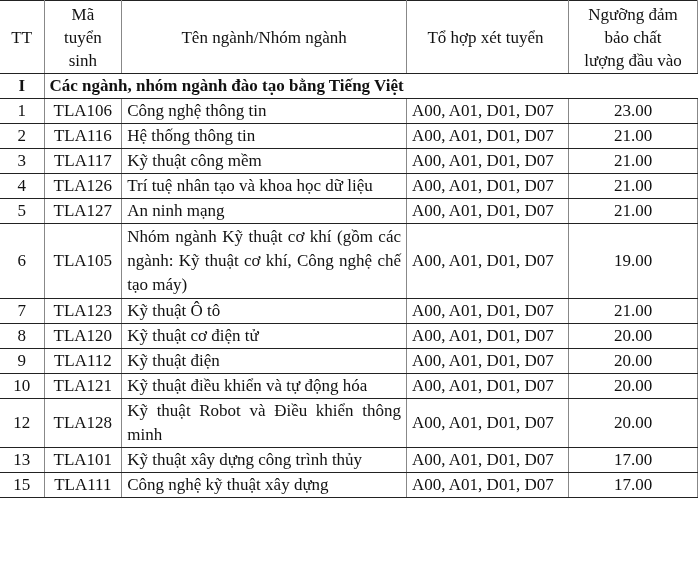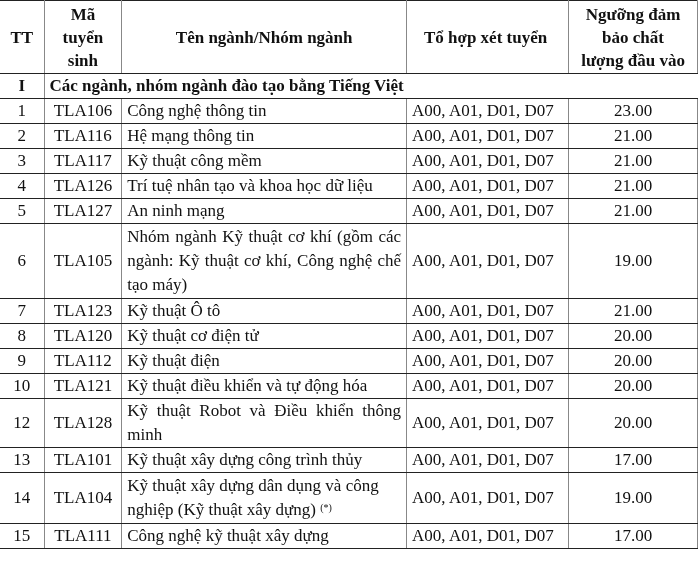--- a/index.html
+++ b/index.html
@@ -13,21 +13,21 @@
   }
   td, th {
     border-top: 1.5px solid #222;
     border-bottom: 1.5px solid #222;
     border-left: 1.5px solid #888;
     border-right: 1.5px solid #888;
     padding: 0 5px;
     line-height: 24px;
     vertical-align: middle;
   }
-  th { font-weight: bold; text-align: center; line-height: 23px; padding: 1px 4px; }
+  th { font-weight: normal; text-align: center; line-height: 23px; padding: 1px 4px; }
   .c-tt { width: 34px; text-align: center; }
   .c-ma { width: 67px; text-align: center; }
   .c-ten { width: 280px; text-align: left; }
   .c-tohop { width: 155px; text-align: left; }
   .c-nguong { width: 120px; text-align: center; }
   .section td { font-weight: bold; }
   .justify { text-align: justify; text-align-last: left; }
   sup { font-size: 10px; vertical-align: top; position: relative; top: -2px; }
 </style>
 </head>
@@ -60,21 +60,21 @@
     <tr style="height:24px;">
       <td class="c-tt">1</td>
       <td class="c-ma">TLA106</td>
       <td class="c-ten">Công nghệ thông tin</td>
       <td class="c-tohop">A00, A01, D01, D07</td>
       <td class="c-nguong">23.00</td>
     </tr>
     <tr style="height:24px;">
       <td class="c-tt">2</td>
       <td class="c-ma">TLA116</td>
-      <td class="c-ten">Hệ mạng thông tin</td>
+      <td class="c-ten">Hệ thống thông tin</td>
       <td class="c-tohop">A00, A01, D01, D07</td>
       <td class="c-nguong">21.00</td>
     </tr>
     <tr style="height:24px;">
       <td class="c-tt">3</td>
       <td class="c-ma">TLA117</td>
       <td class="c-ten">Kỹ thuật công mềm</td>
       <td class="c-tohop">A00, A01, D01, D07</td>
       <td class="c-nguong">21.00</td>
     </tr>
@@ -134,27 +134,20 @@
       <td class="c-tohop">A00, A01, D01, D07</td>
       <td class="c-nguong">20.00</td>
     </tr>
     <tr style="height:24px;">
       <td class="c-tt">13</td>
       <td class="c-ma">TLA101</td>
       <td class="c-ten">Kỹ thuật xây dựng công trình thủy</td>
       <td class="c-tohop">A00, A01, D01, D07</td>
       <td class="c-nguong">17.00</td>
     </tr>
-    <tr style="height:51px;">
-      <td class="c-tt">14</td>
-      <td class="c-ma">TLA104</td>
-      <td class="c-ten"><span>Kỹ thuật xây dựng dân dụng và công nghiệp (Kỹ thuật xây dựng)</span> <sup>(*)</sup></td>
-      <td class="c-tohop">A00, A01, D01, D07</td>
-      <td class="c-nguong">19.00</td>
-    </tr>
     <tr style="height:24px;">
       <td class="c-tt">15</td>
       <td class="c-ma">TLA111</td>
       <td class="c-ten">Công nghệ kỹ thuật xây dựng</td>
       <td class="c-tohop">A00, A01, D01, D07</td>
       <td class="c-nguong">17.00</td>
     </tr>
   </tbody>
 </table>
 

